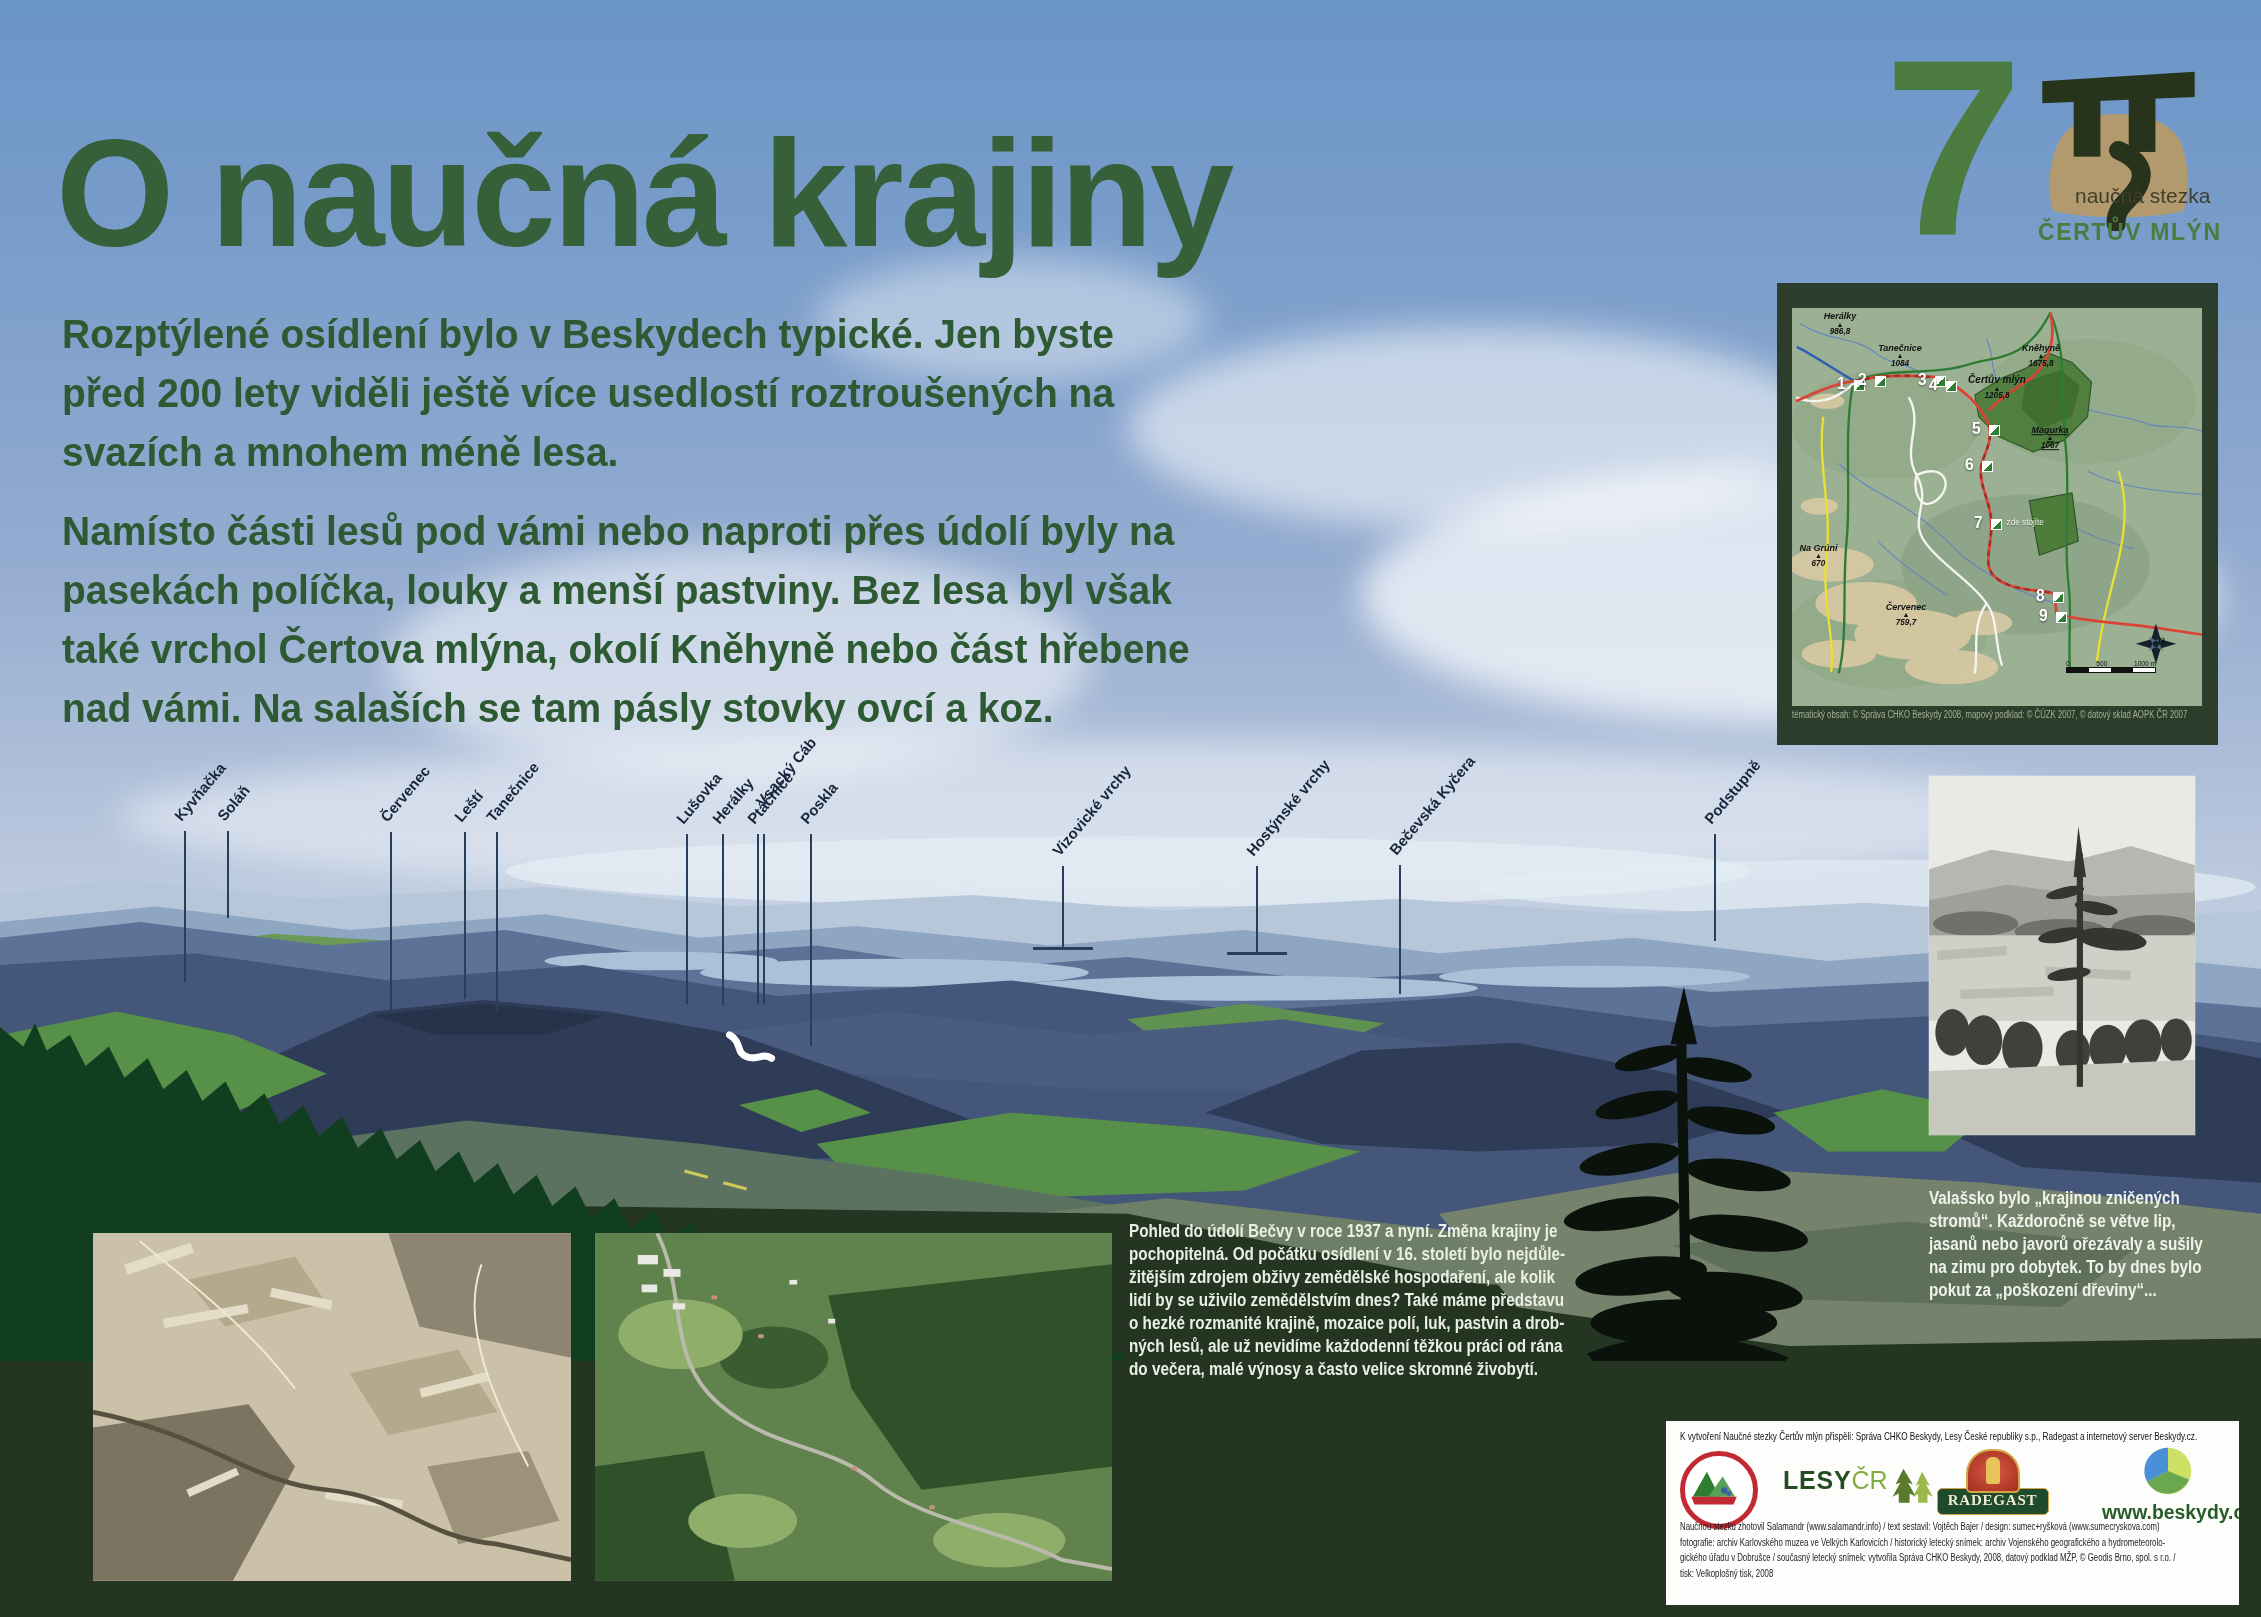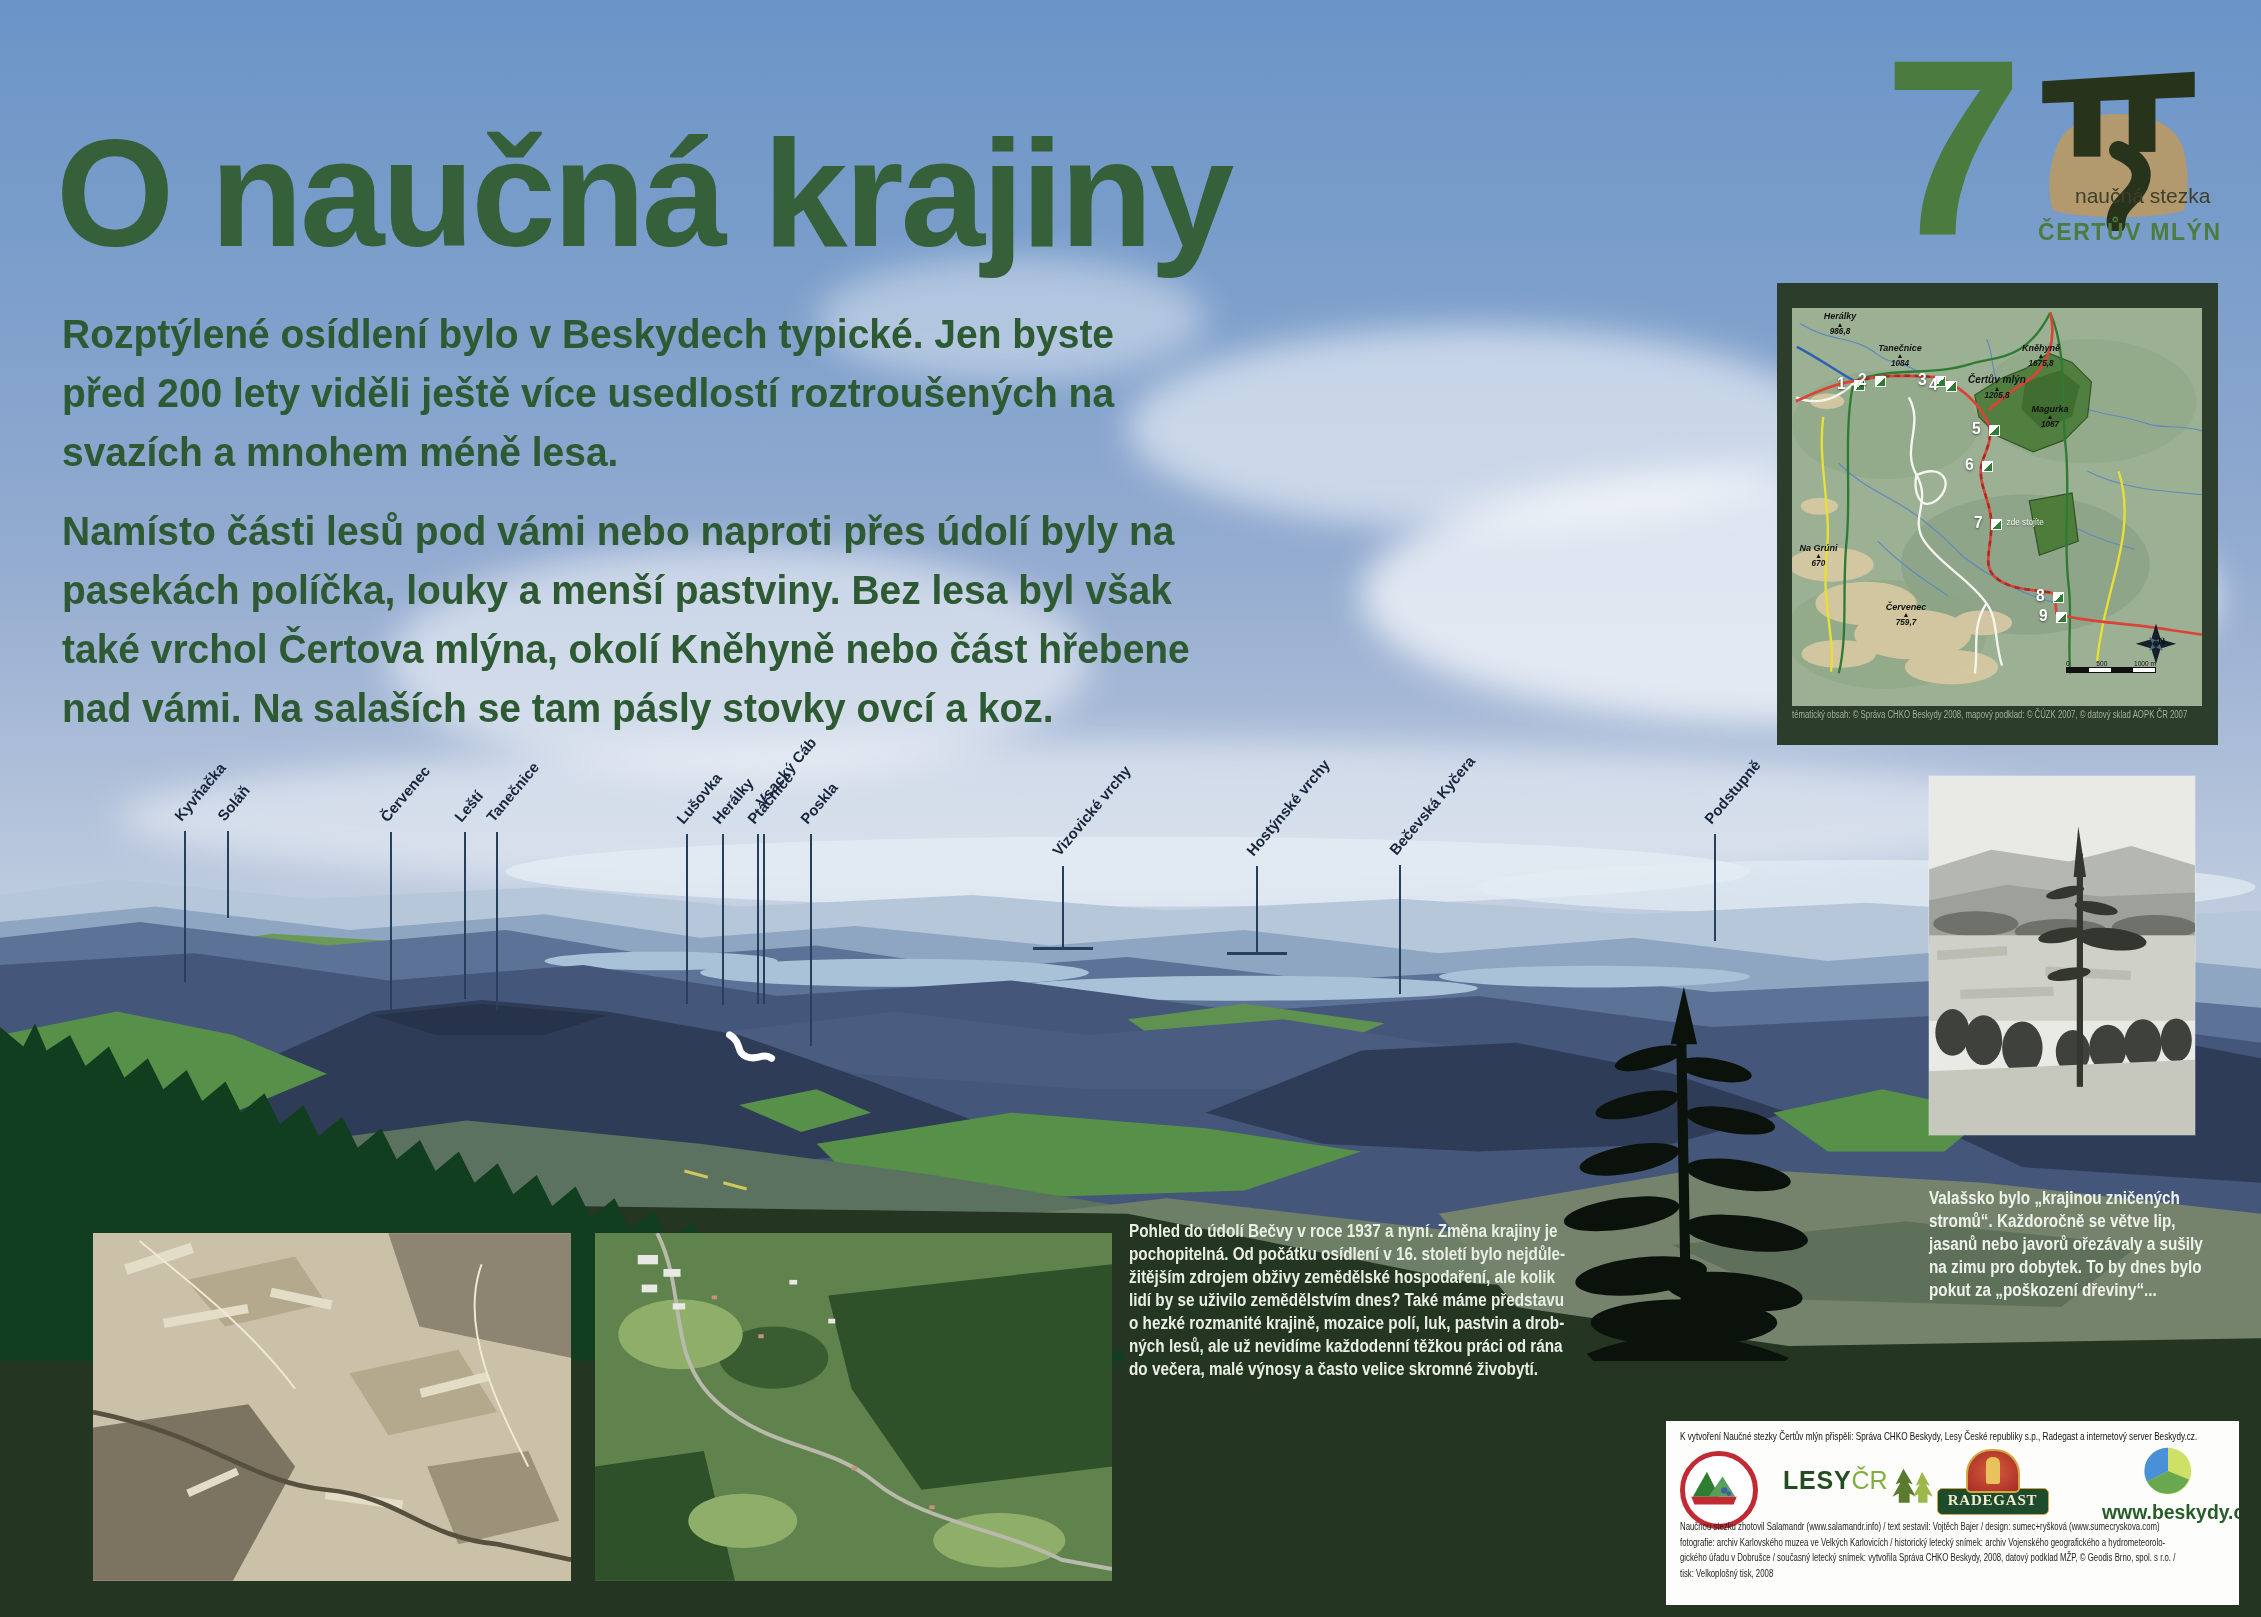--- a/index.html
+++ b/index.html
@@ -349,21 +349,21 @@
             <div class="ptri">▲</div>
             <div class="pelev">1675,8</div>
           </div>
 
           <div class="peak big" style="left: 205px; top: 75px;">
             <div class="pname">Čertův mlýn</div>
             <div class="ptri">▲</div>
             <div class="pelev">1205,8</div>
           </div>
 
-          <div class="peak" style="left: 258px; top: 105px;">
+          <div class="peak" style="left: 258px; top: 126px; text-decoration: underline;">
             <div class="pname">Magurka</div>
             <div class="ptri">▲</div>
             <div class="pelev">1067</div>
           </div>
 
           <div class="peak" style="left: 26.4px; top: 244px;">
             <div class="pname">Na Grúni</div>
             <div class="ptri">▲</div>
             <div class="pelev">670</div>
           </div>

